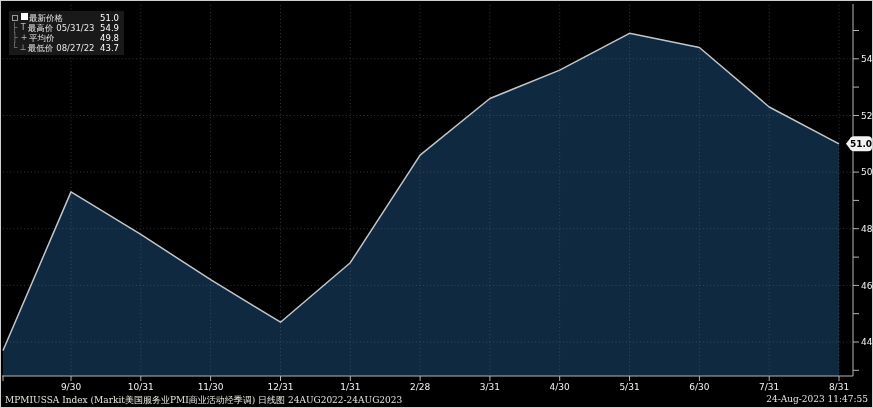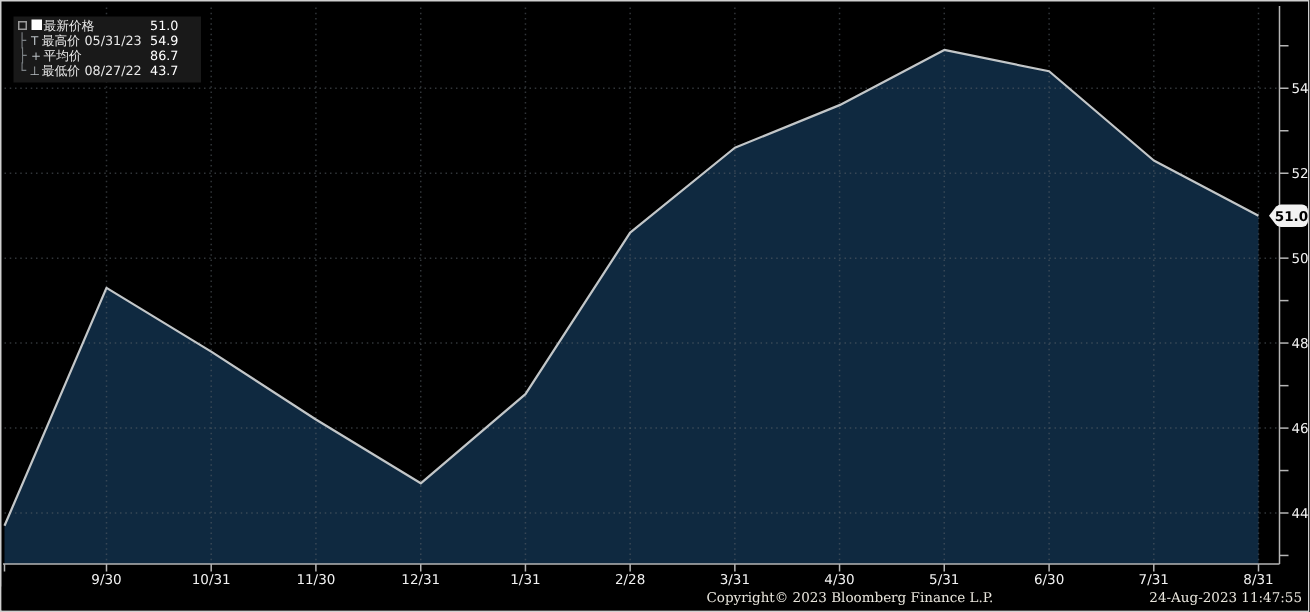--- a/index.html
+++ b/index.html
@@ -8,21 +8,21 @@
     border:1px solid #cfcfcf;box-sizing:border-box;overflow:hidden;
     font-family:"DejaVu Sans", sans-serif;
   }
   .chart-region{position:absolute;left:0;top:0;width:871px;height:391px;}
   #chart-svg{position:absolute;left:0;top:0;}
   #chart-svg text{font-family:"DejaVu Sans", sans-serif;}
 
   
   .legend{
     position:absolute;left:8px;top:10px;width:108px;background:#191919;
-    padding:2px 15px 2px 2px;color:#e8e8e8;font-size:8.5px;line-height:10px;
+    padding:2px 5px 2px 2px;color:#e8e8e8;font-size:8.5px;line-height:10px;
   }
   .lrow{display:flex;align-items:center;height:10px;white-space:nowrap;}
   .tree{width:8px;color:#7b8084;font-family:"DejaVu Sans Mono", monospace;font-size:9px;text-align:center;}
   .licon{width:10px;text-align:center;color:#b9bfc3;font-size:8px;}
   .swatch{display:inline-block;width:7px;height:7px;background:#ffffff;}
   .handlebox{display:inline-block;width:4px;height:4px;border:1px solid #9a9a9a;}
   .llabel{color:#e8e8e8;margin-right:3px;}
   .ldate{color:#e8e8e8;margin-left:auto;text-align:right;}
   .lval{color:#ffffff;width:22px;text-align:right;margin-left:4px;}
   .lrow.nodate .lval{margin-left:auto;}
@@ -127,30 +127,30 @@
         <span class="licon">T</span>
         <span class="llabel">最高价</span>
         <span class="ldate">05/31/23</span>
         <span class="lval">54.9</span>
       </div>
       <div class="lrow nodate">
         <span class="tree">├</span>
         <span class="licon">+</span>
         <span class="llabel">平均价</span>
 
-        <span class="lval">86.7</span>
+        <span class="lval">49.8</span>
       </div>
       <div class="lrow">
         <span class="tree">└</span>
         <span class="licon">⊥</span>
         <span class="llabel">最低价</span>
         <span class="ldate">08/27/22</span>
         <span class="lval">43.7</span>
       </div>
     </div>
   </div>
 
   <div class="status-bar">
-    <span class="sb-copy">Copyright© 2023 Bloomberg Finance L.P.</span>
+    <span class="sb-left">MPMIUSSA Index (Markit美国服务业PMI商业活动经季调)  日线图 24AUG2022-24AUG2023</span>
     <span class="sb-time">24-Aug-2023 11:47:55</span>
   </div>
 
 </div>
 
 </body></html>

